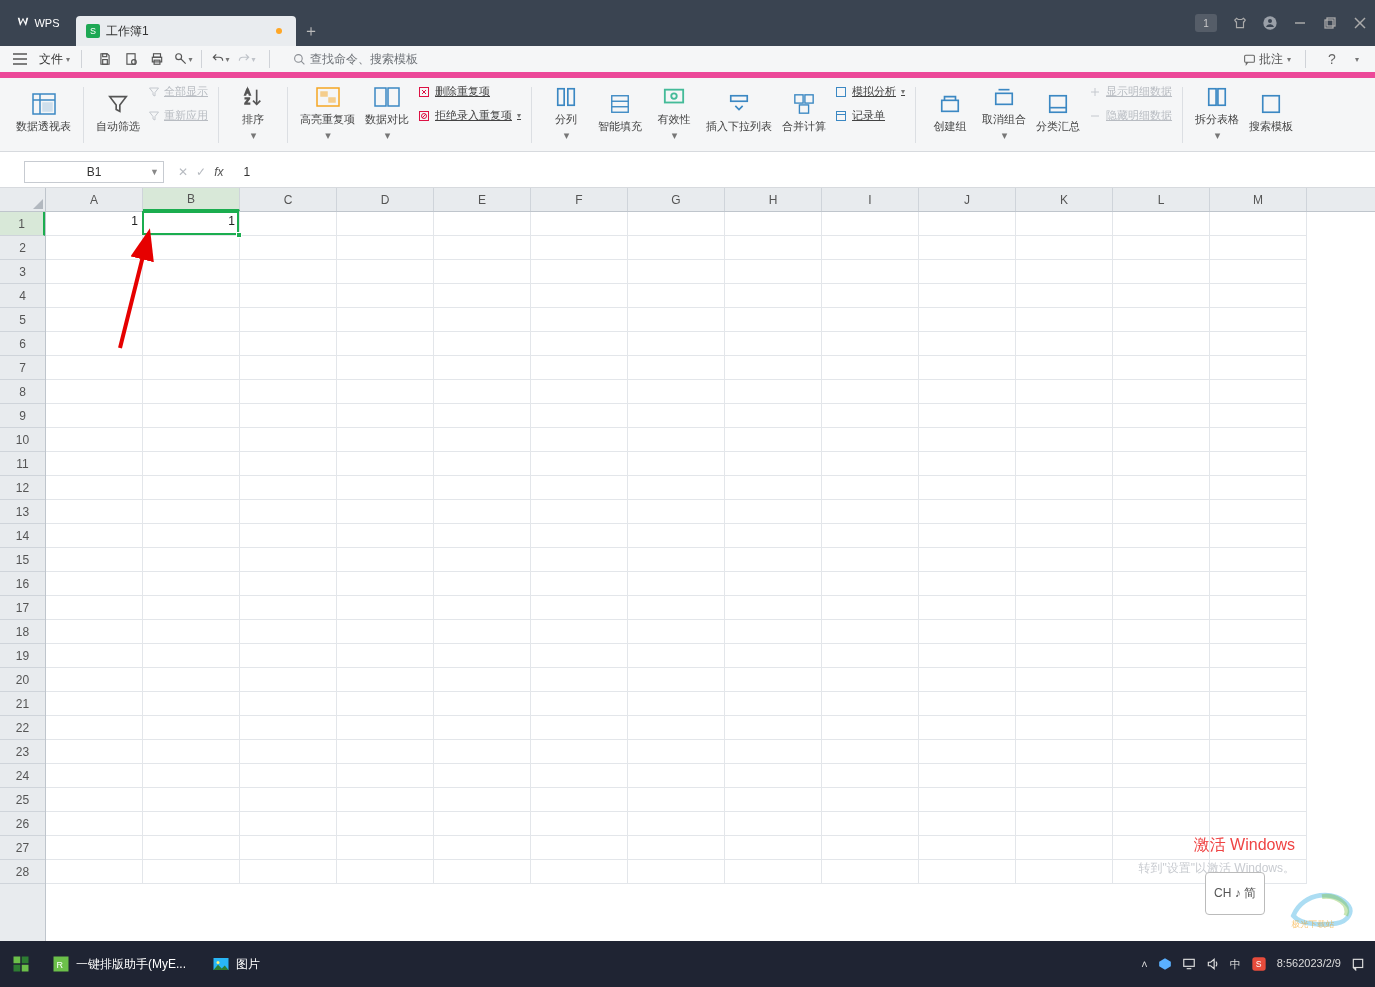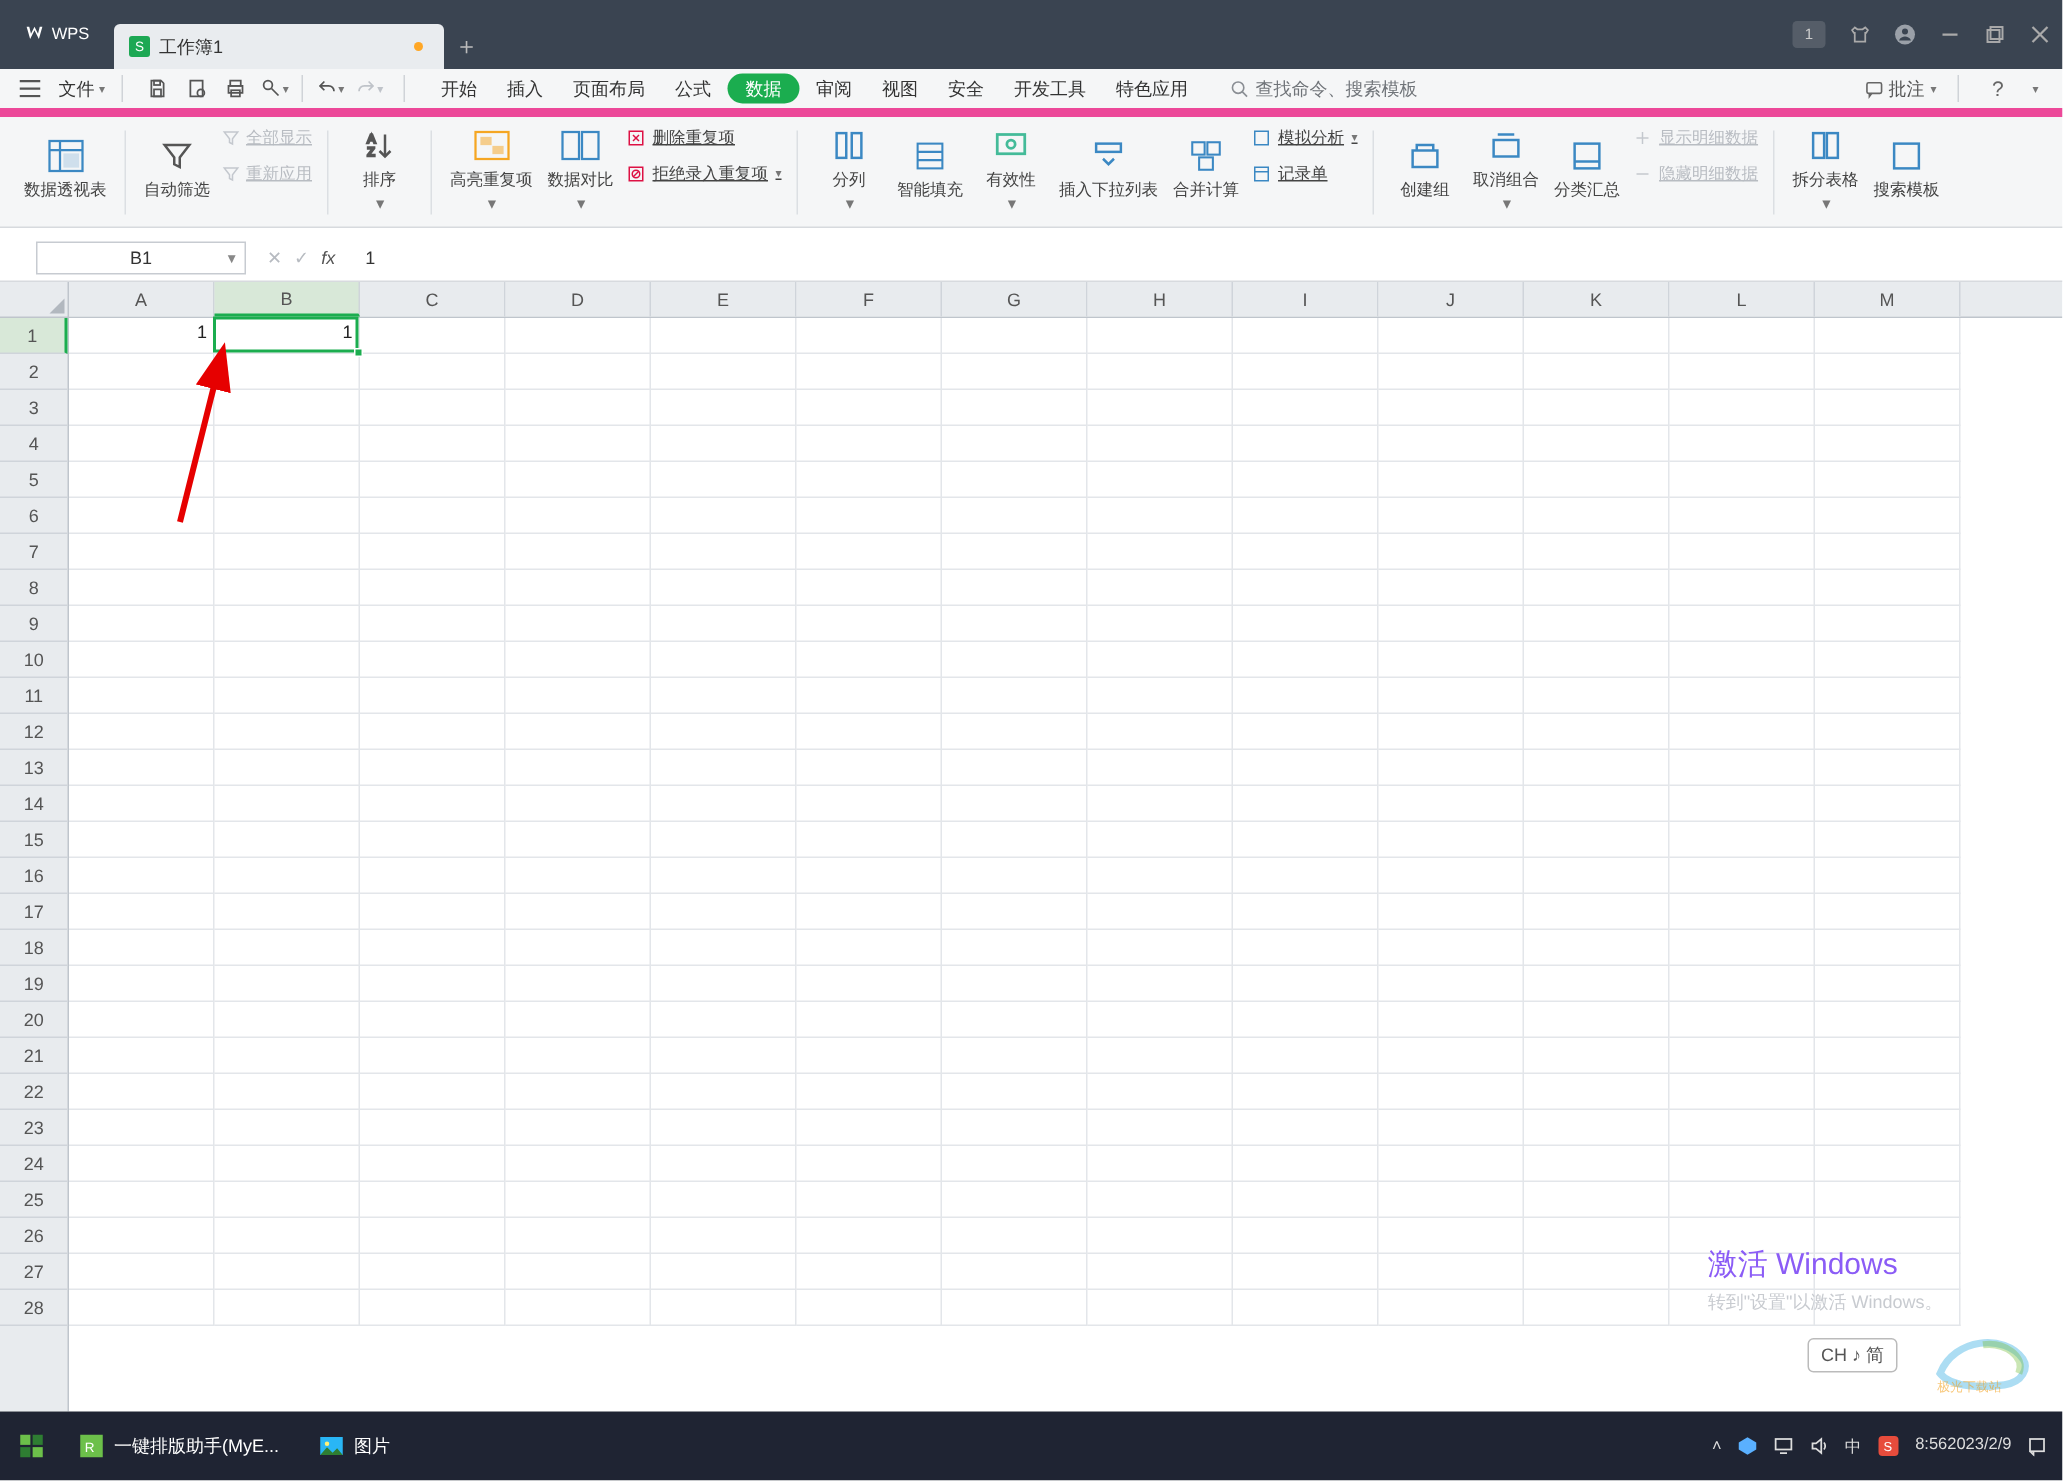--- a/index.html
+++ b/index.html
@@ -63,22 +63,22 @@
 .cells { position: absolute; left: 46px; top: 24px; right: 0; bottom: 0; }
 .crow { display: flex; height: 24px; }
 .cc { width: 97px; height: 24px; border-right: 1px solid #e3e6ea; border-bottom: 1px solid #e3e6ea; font-size: 12px; color: #222; text-align: right; padding: 2px 4px 0 0; }
 .active-cell { position: absolute; border: 2px solid #1bad4f; pointer-events: none; }
 .fill-handle { position: absolute; width: 6px; height: 6px; background: #1bad4f; border: 1px solid #fff; }
 
 .red-arrow { position: absolute; pointer-events: none; }
 
 
 .watermark { position: absolute; right: 80px; bottom: 110px; color: #c8cbd0; font-size: 12px; text-align: left; }
-.watermark .t1 { font-size: 20px; color: #8b5cf6; margin-bottom: 4px; }
-.ime-badge { position: absolute; right: 110px; bottom: 72px; border: 1px solid #bbb; border-radius: 4px; padding: 2px 8px; font-size: 12px; color: #555; background: #fff; }
+.watermark .t1 { font-size: 16px; color: #ef4444; margin-bottom: 4px; text-align: right; }
+.ime-badge { position: absolute; right: 110px; bottom: 72px; border: 1px solid #bbb; border-radius: 4px; padding: 12px 8px; font-size: 12px; color: #555; background: #fff; }
 .dl-logo { position: absolute; right: 14px; bottom: 58px; width: 78px; height: 42px; }
 
 .taskbar { position: absolute; left: 0; right: 0; bottom: 0; height: 46px; background: #1f2433; display: flex; align-items: center; color: #fff; font-size: 12px; }
 .tb-start { width: 42px; height: 46px; display: flex; align-items: center; justify-content: center; }
 .tb-item { height: 46px; display: flex; align-items: center; gap: 6px; padding: 0 10px; min-width: 160px; }
 .tb-item.active { background: #3a4252; }
 .tb-item .icn { width: 18px; height: 18px; }
 .tb-tray { margin-left: auto; display: flex; align-items: center; gap: 10px; padding-right: 10px; color: #ddd; font-size: 11px; }
 .tb-clock { display: flex; flex-direction: row; align-items: center; line-height: 1.2; font-size: 11px; }
 </style>
@@ -181,32 +181,20 @@
         <span class="drop-tri">▾</span>
       </div>
     <div class="menu-icon-btn">
         <svg width="14" height="14" viewBox="0 0 24 24" fill="none" stroke="#bfc3c9" stroke-width="2">
           <path d="M15 4l5 5-5 5M20 9H10a6 6 0 00-6 6"></path>
         </svg>
         <span class="drop-tri" style="color:#bfc3c9">▾</span>
       </div>
   </div>
   <div class="qat-sep"></div>
-  <div class="menu-tabs" id="menu-tabs">
-      <div class="menu-tab">开始</div>
-      <div class="menu-tab">插入</div>
-      <div class="menu-tab">页面布局</div>
-      <div class="menu-tab">公式</div>
-      <div class="menu-tab active">数据</div>
-      <div class="menu-tab">审阅</div>
-      <div class="menu-tab">视图</div>
-      <div class="menu-tab">安全</div>
-      <div class="menu-tab">开发工具</div>
-      <div class="menu-tab">特色应用</div>
-    </div>
   <div class="search-box">
     <svg width="13" height="13" viewBox="0 0 24 24" fill="none" stroke="#8a8e94" stroke-width="2">
         <circle cx="10" cy="10" r="7"></circle>
         <line x1="15" y1="15" x2="21" y2="21"></line>
       </svg>
     <span>查找命令、搜索模板</span>
   </div>
   <div class="menubar-right">
     <div class="annotate-btn">
       <svg width="13" height="13" viewBox="0 0 24 24" fill="none" stroke="#666" stroke-width="2">

